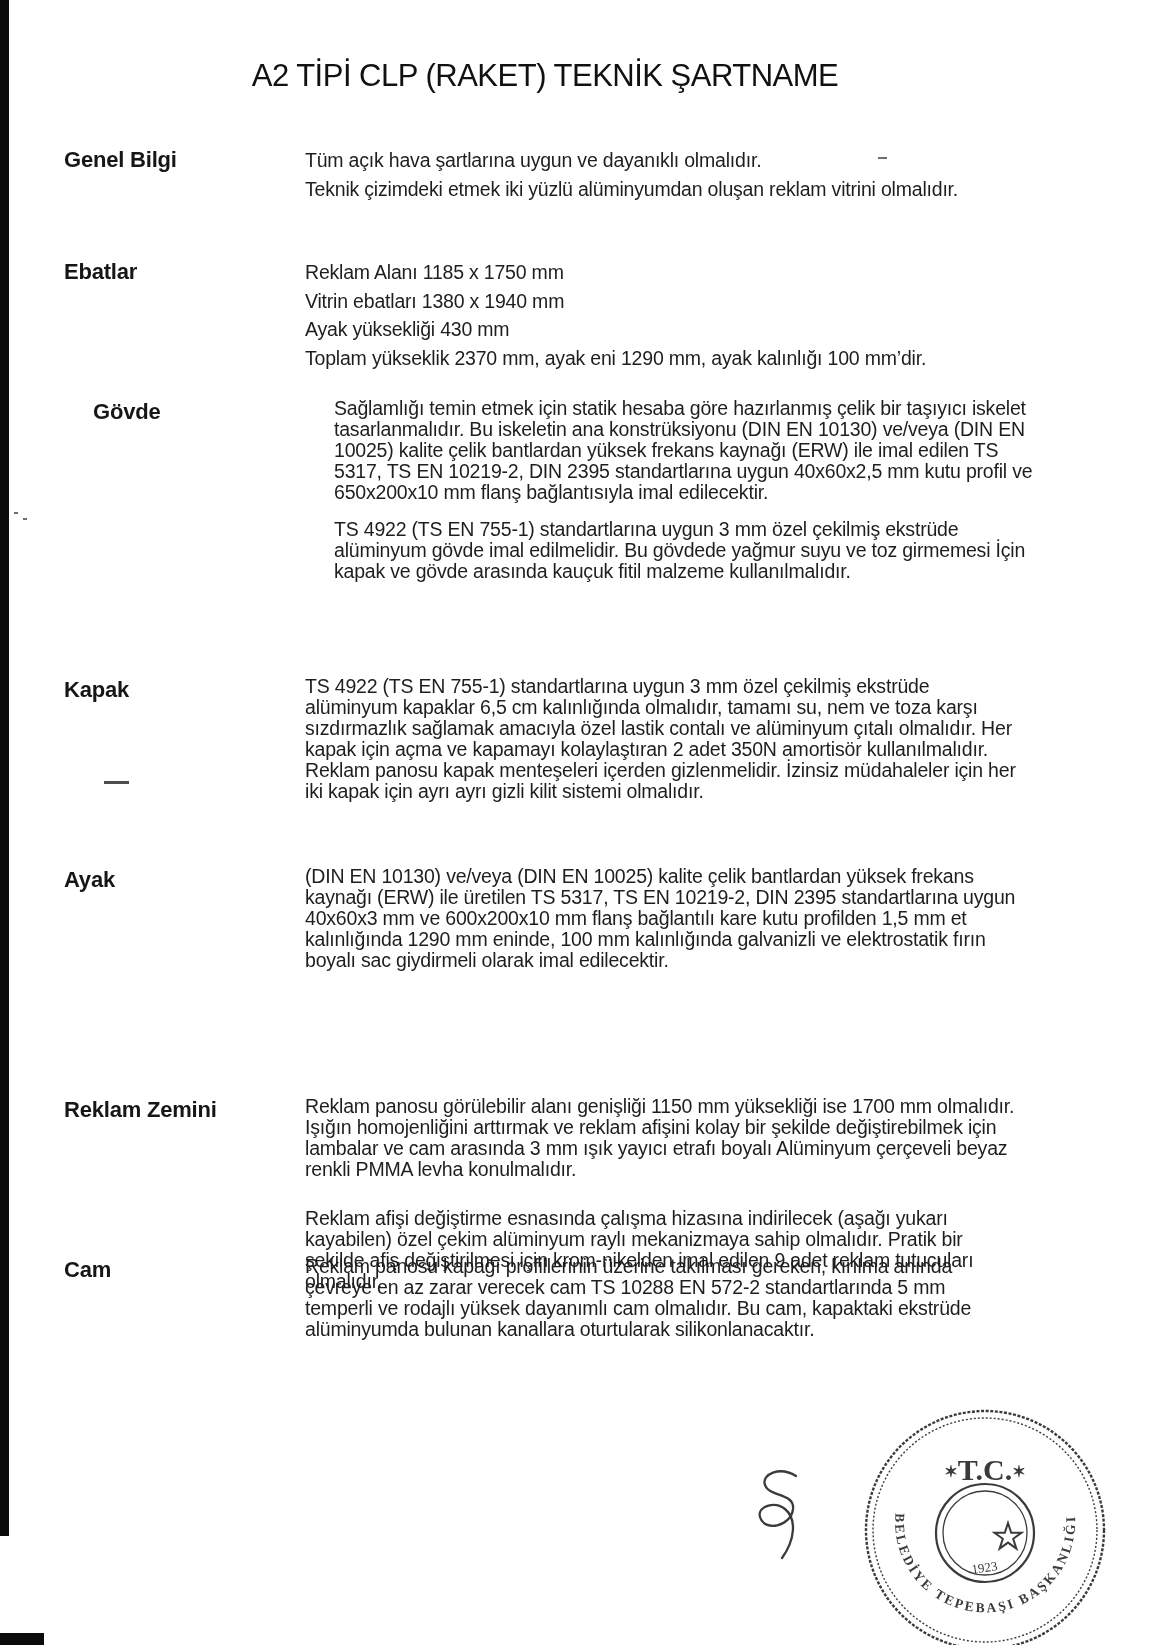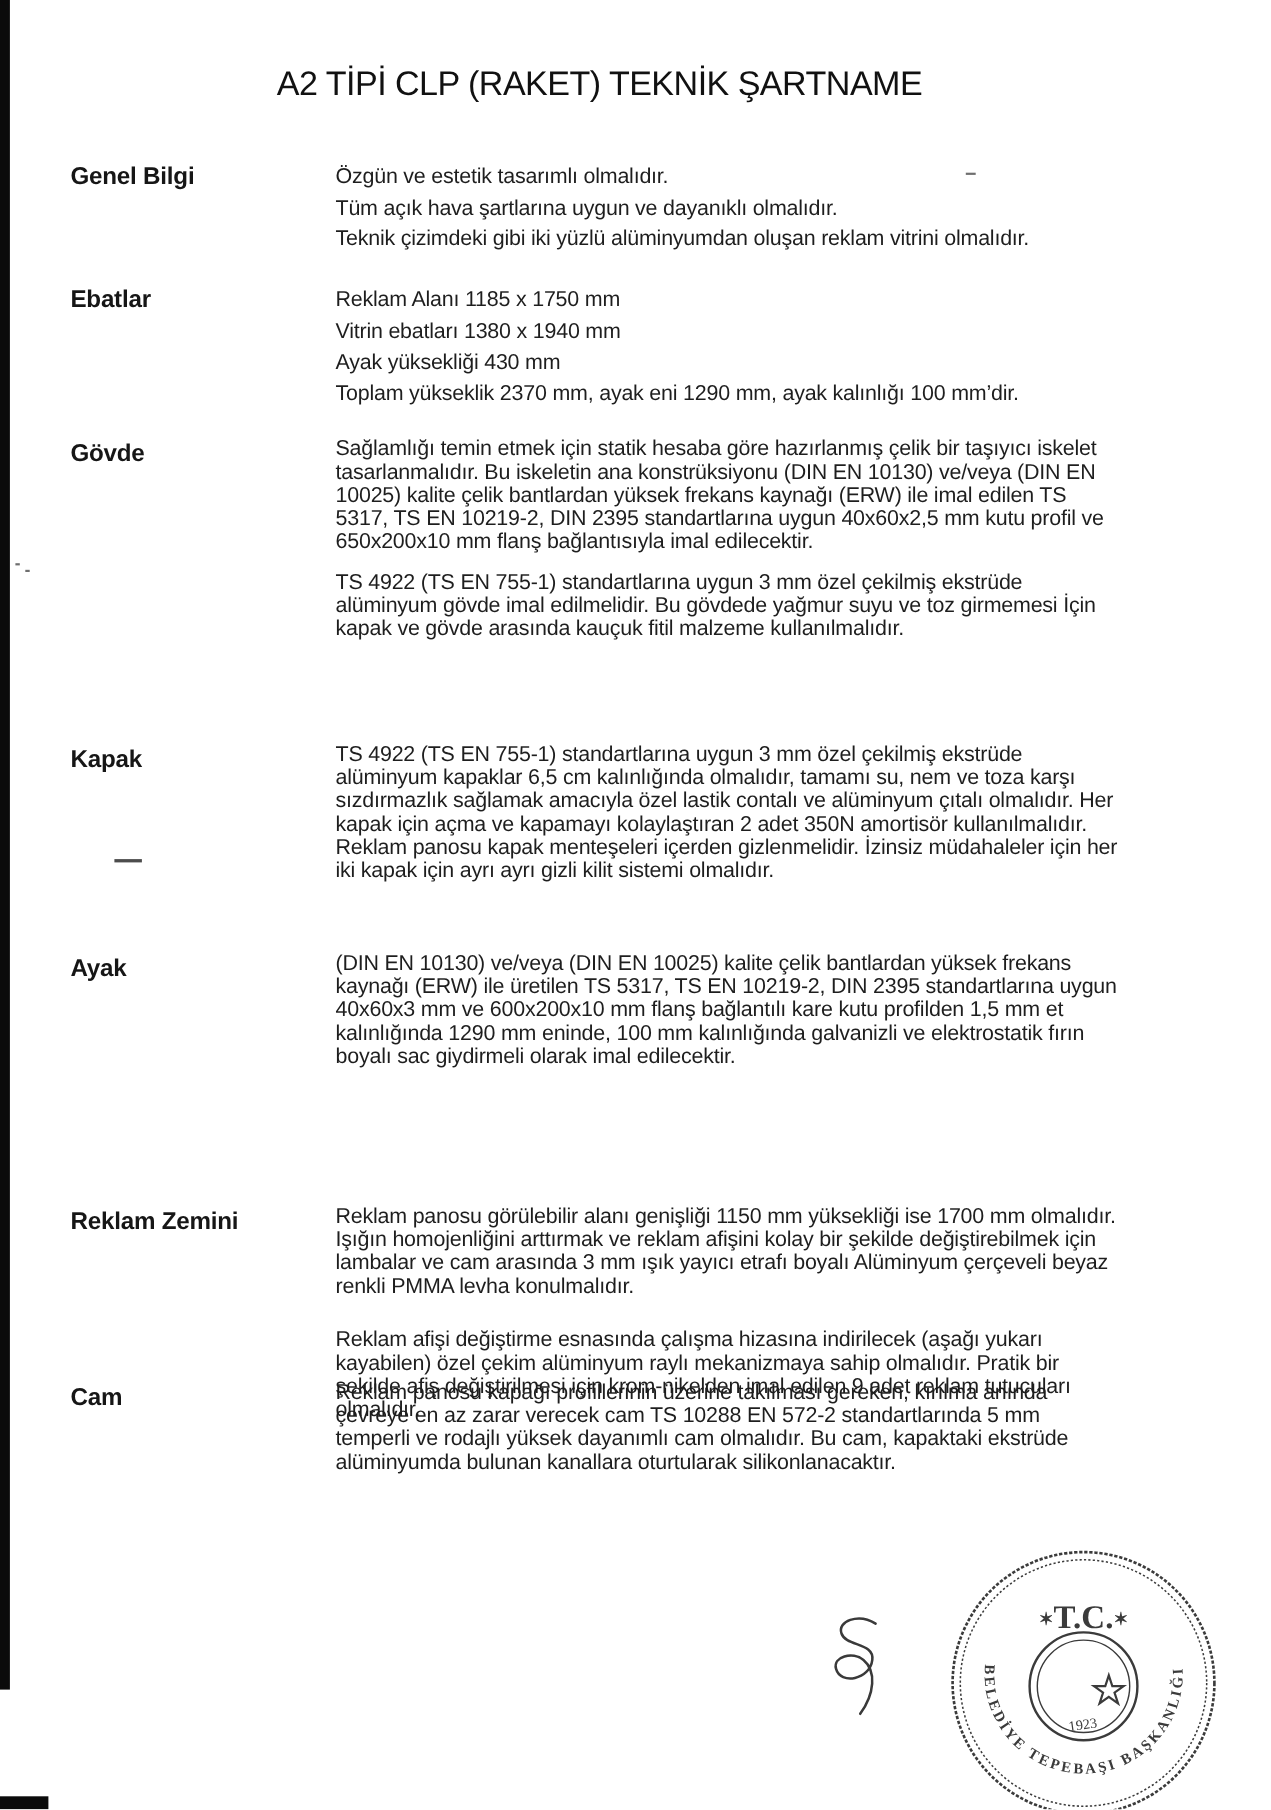--- a/index.html
+++ b/index.html
@@ -23,21 +23,21 @@
     letter-spacing:-0.2px;white-space:nowrap;
   }
   .section .body{margin-left:241px;width:712px;font-size:19.5px;line-height:21px;letter-spacing:-0.2px;}
   .section .body p{margin:0;}
   .lines .body{line-height:28.5px;}
   .p-gap-sm{margin-top:16px !important;}
   .p-gap-lg{margin-top:28px !important;}
 
   .s-genel{top:146px;}
   .s-ebatlar{top:258px;}
-  .s-govde{top:398px;}
+  .s-govde{top:398px;margin-left:29px;}
   .s-kapak{top:676px;}
   .s-ayak{top:866px;}
   .s-reklam{top:1096px;}
   .s-cam{top:1256px;}
   .s-elektrik{top:1450px;}
 
   .signature{position:absolute;left:744px;top:1468px;width:74px;height:98px;}
   .stamp{position:absolute;left:861px;top:1406px;width:248px;height:248px;opacity:.92;}
 </style>
 </head>
@@ -50,23 +50,22 @@
   <div class="artifact" style="left:878px;top:157px;width:9px;height:2px;"></div>
   <div class="artifact" style="left:104px;top:781px;width:25px;height:3px;background:#4c4c4c;"></div>
   <div class="artifact" style="left:14px;top:512px;width:4px;height:2px;"></div>
   <div class="artifact" style="left:23px;top:518px;width:4px;height:2px;"></div>
 
   <div class="doc-title">A2 TİPİ CLP (RAKET) TEKNİK ŞARTNAME</div>
 
   <div class="section lines s-genel">
     <div class="label">Genel Bilgi</div>
     <div class="body">
-      <p>Özgün ve estetik tasarımlı olmalıdır.</p>
       <p>Tüm açık hava şartlarına uygun ve dayanıklı olmalıdır.</p>
-      <p>Teknik çizimdeki gibi iki yüzlü alüminyumdan oluşan reklam vitrini olmalıdır.</p>
+      <p>Teknik çizimdeki etmek iki yüzlü alüminyumdan oluşan reklam vitrini olmalıdır.</p>
     </div>
   </div>
 
   <div class="section lines s-ebatlar">
     <div class="label">Ebatlar</div>
     <div class="body">
       <p>Reklam Alanı 1185 x 1750 mm</p>
       <p>Vitrin ebatları 1380 x 1940 mm</p>
       <p>Ayak yüksekliği 430 mm</p>
       <p>Toplam yükseklik 2370 mm, ayak eni 1290 mm, ayak kalınlığı 100 mm’dir.</p>

